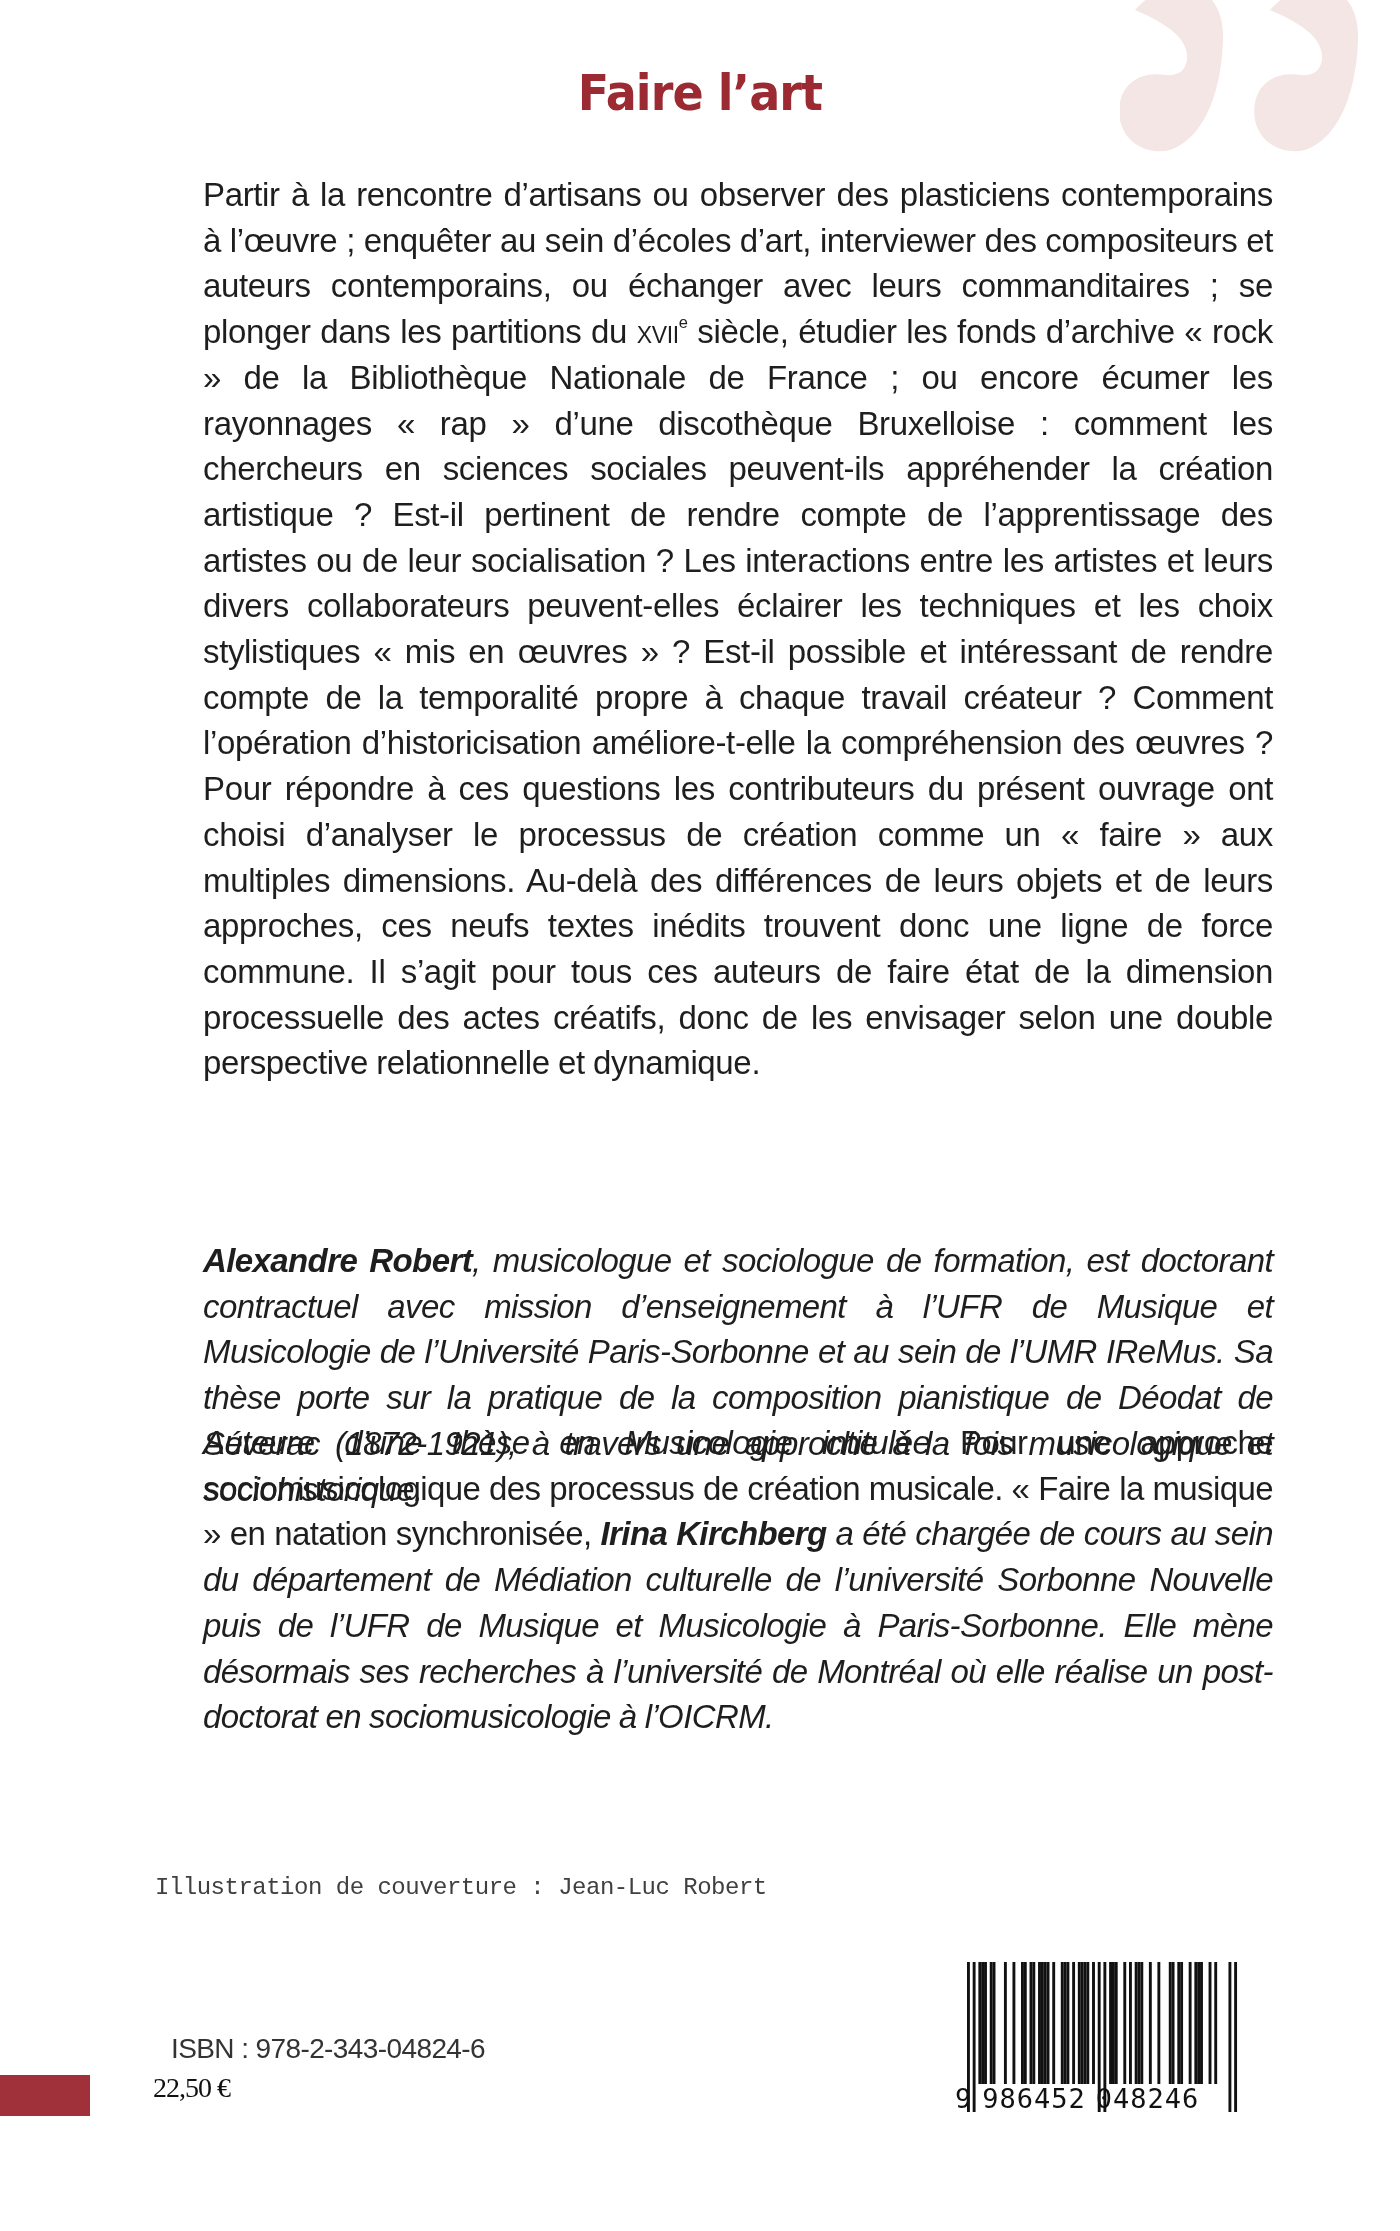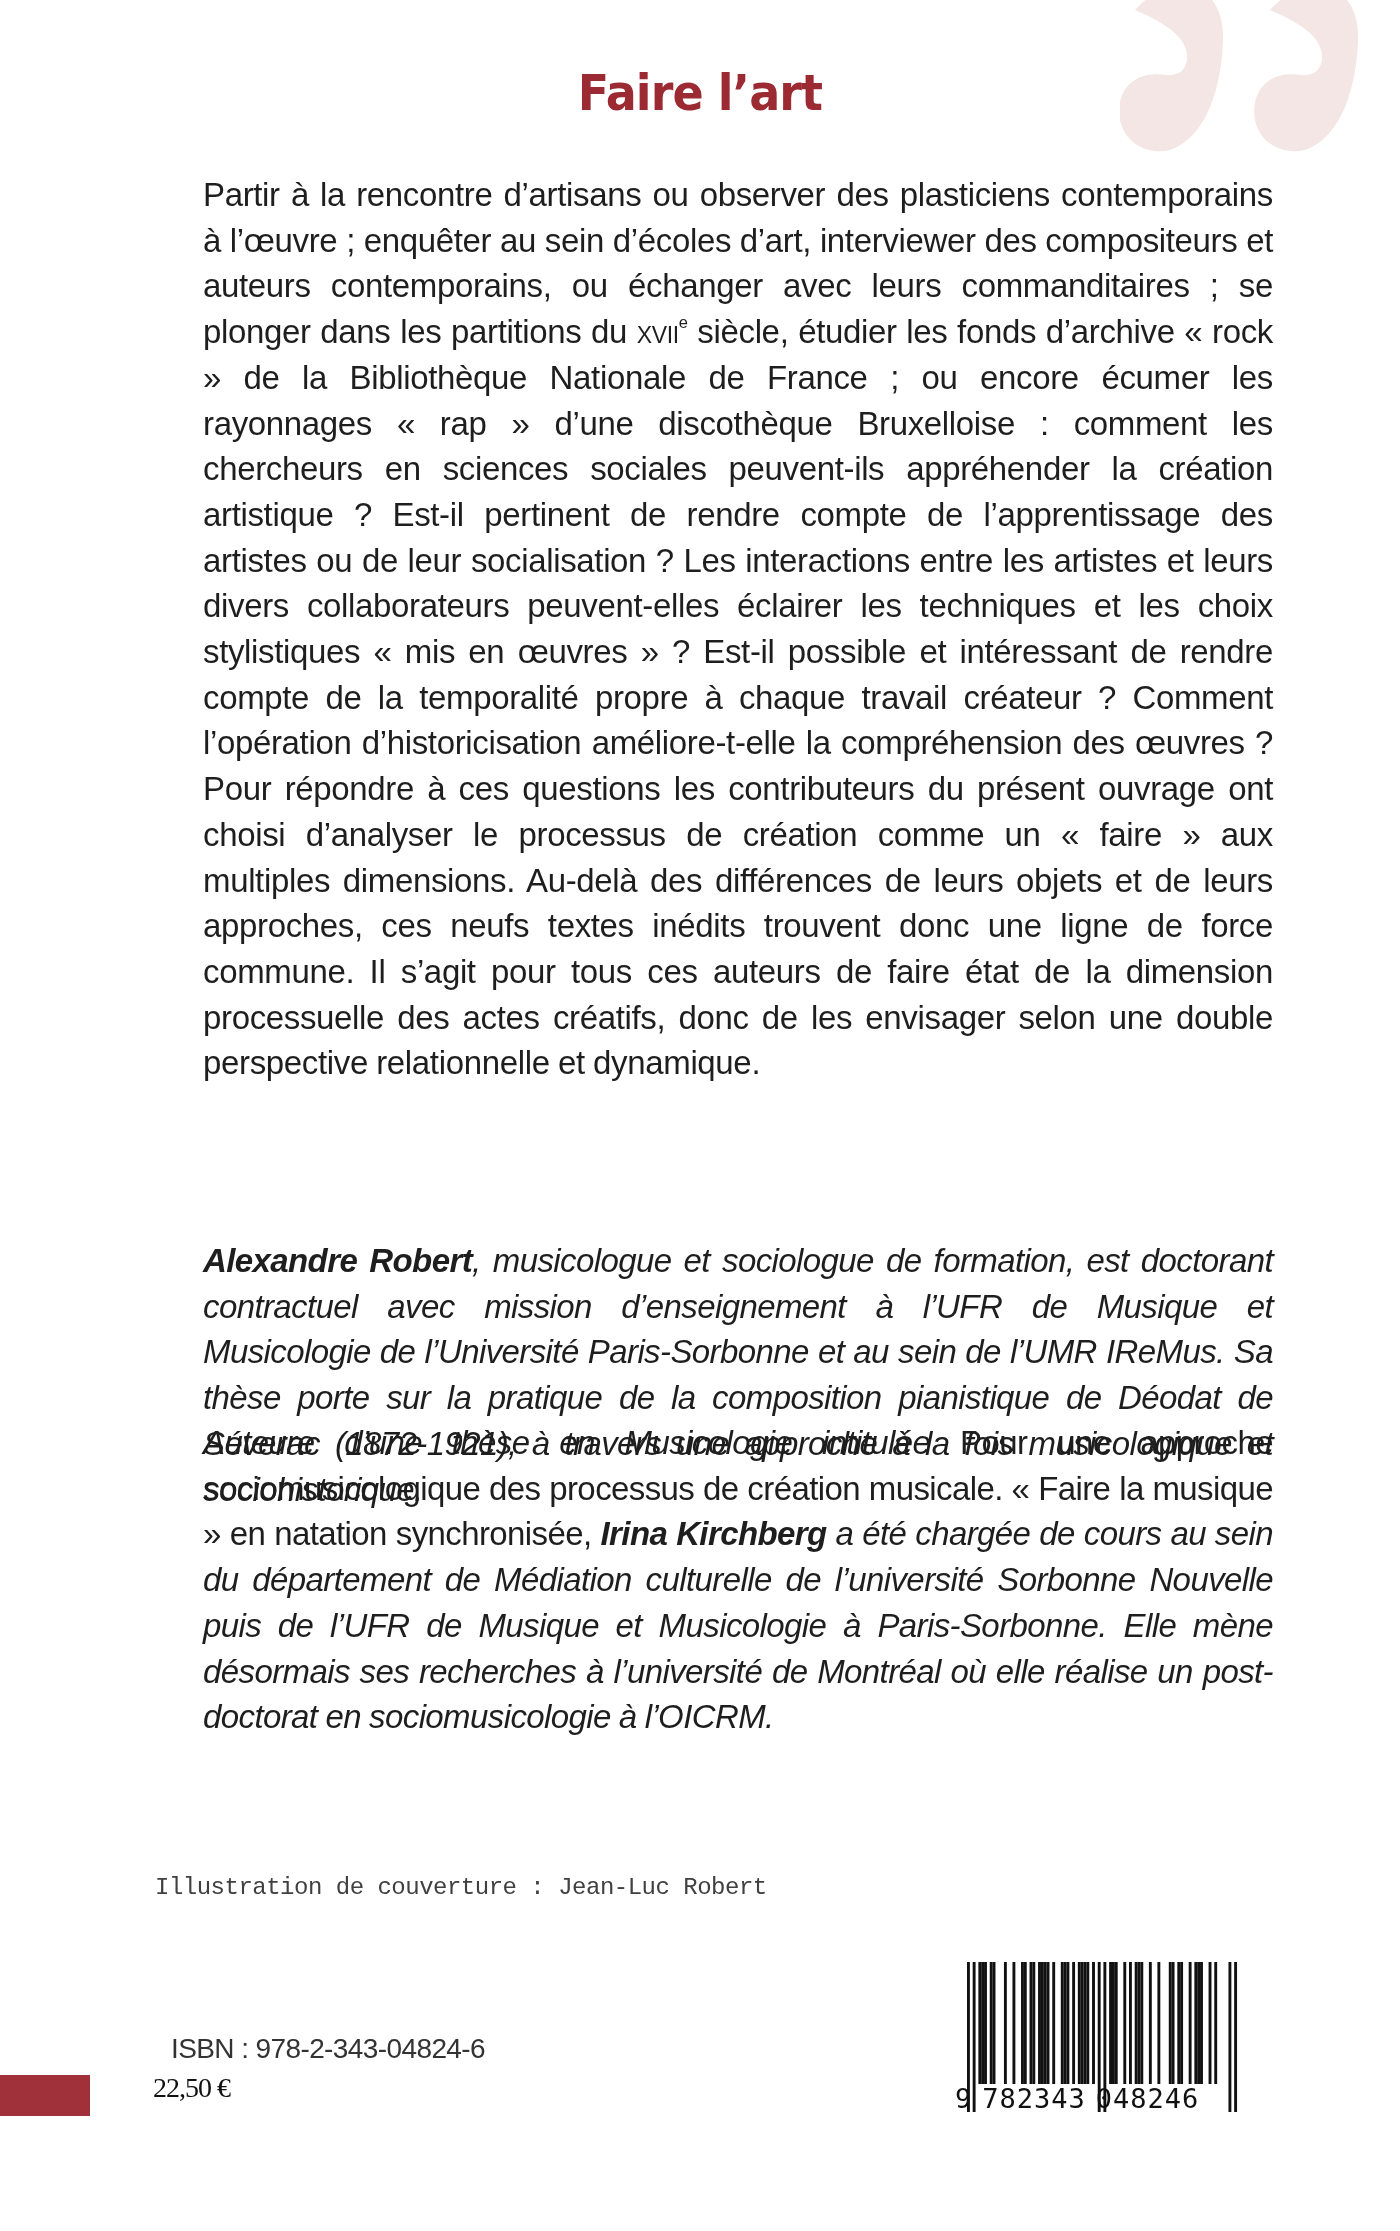--- a/index.html
+++ b/index.html
@@ -92,13 +92,13 @@
     <rect x="218.16" y="2" width="2.89" height="122" fill="#111"></rect>
     <rect x="226.68" y="2" width="2.89" height="122" fill="#111"></rect>
     <rect x="232.37" y="2" width="2.89" height="122" fill="#111"></rect>
     <rect x="235.21" y="2" width="2.89" height="122" fill="#111"></rect>
     <rect x="238.05" y="2" width="2.89" height="122" fill="#111"></rect>
     <rect x="246.58" y="2" width="2.89" height="122" fill="#111"></rect>
     <rect x="252.26" y="2" width="2.89" height="122" fill="#111"></rect>
     <rect x="266.47" y="2" width="2.89" height="150" fill="#111"></rect>
     <rect x="272.16" y="2" width="2.89" height="150" fill="#111"></rect>
   </svg>
-<div class="barcode-digits"><span>9</span><span class="bd-gap"></span><span>782343</span><span class="bd-gap"></span><span>048246</span></div>
+<div class="barcode-digits"><span>9</span><span class="bd-gap"></span><span>986452</span><span class="bd-gap"></span><span>048246</span></div>
 
 </body></html>

